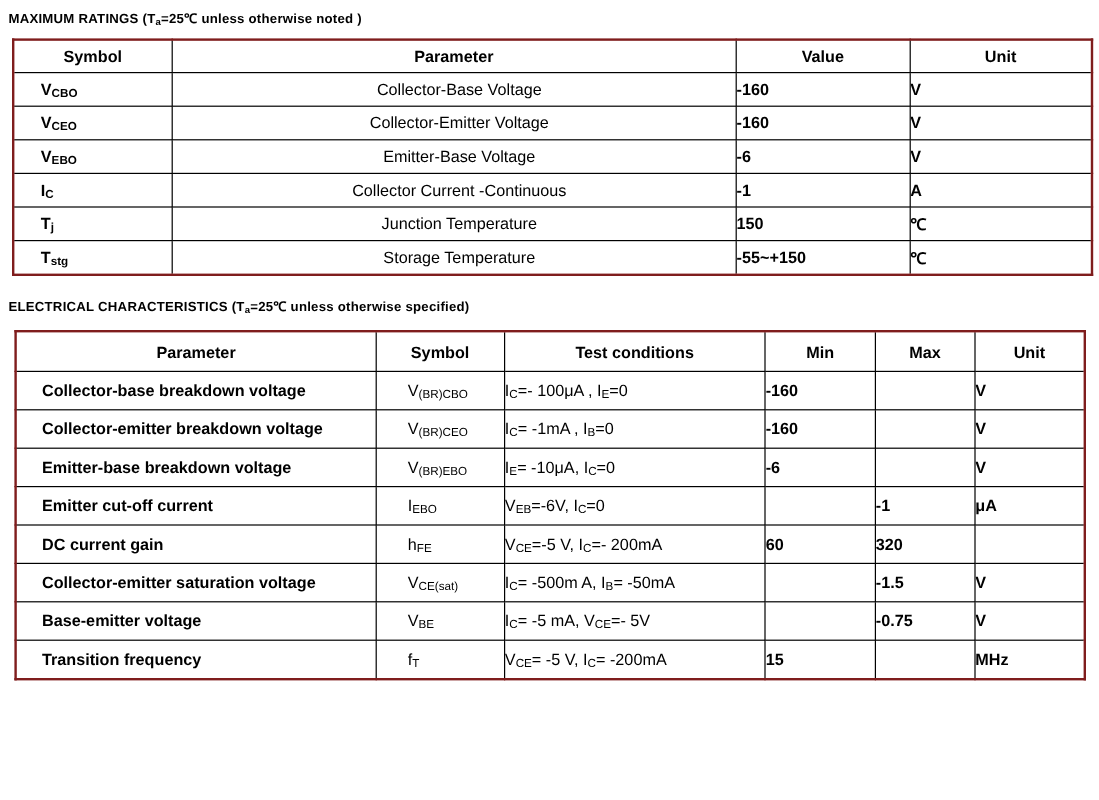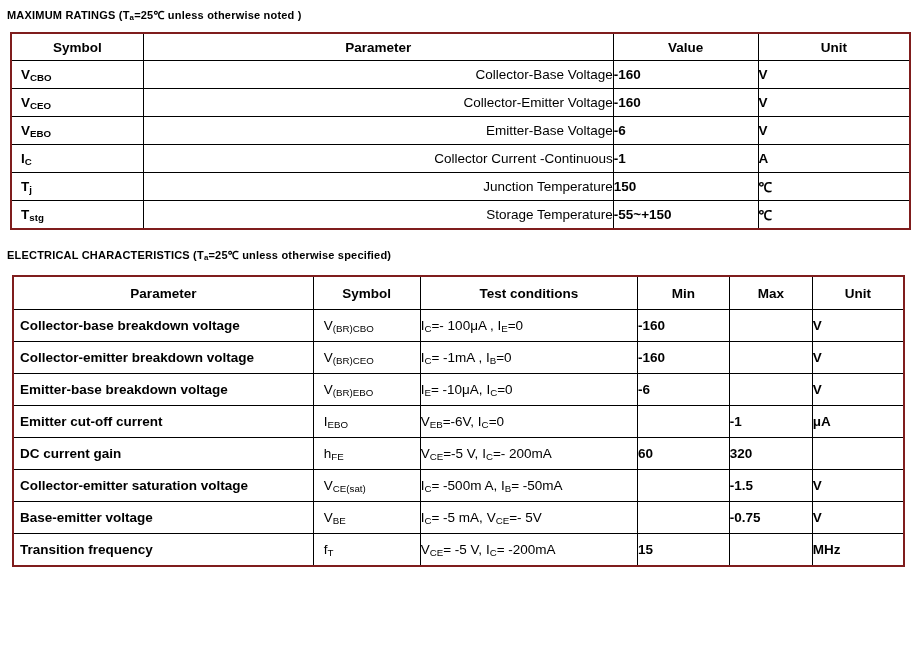--- a/index.html
+++ b/index.html
@@ -38,25 +38,25 @@
     font-size: 13.5px;
     padding: 0;
     overflow: hidden;
     white-space: nowrap;
   }
   th { font-weight: bold; text-align: center; }
   .t1 th { height: 26px; }
   .t1 td { height: 27px; }
   .t2 th { height: 32px; }
   .t2 td { height: 31px; }
-  td.sym  { text-align: left; padding-left: 9px; font-weight: bold; }
-  td.par  { text-align: right; padding-left: 9px; margin-left: 16px; }
+  td.sym  { text-align: left; padding-left: 22px; font-weight: bold; }
+  td.par  { text-align: center; padding-left: 9px; margin-left: 16px; }
   td.ctr  { text-align: left; font-weight: bold; }
-  td.par2 { text-align: left; padding-left: 6px; font-weight: bold; }
-  td.sym2 { text-align: left; padding-left: 10px; }
+  td.par2 { text-align: left; padding-left: 21px; font-weight: bold; }
+  td.sym2 { text-align: left; padding-left: 26px; }
   td.cond { text-align: left; }
   sub {
     font-size: 72%;
     vertical-align: -0.18em;
     line-height: 0;
   }
 </style>
 </head>
 <body>
 

